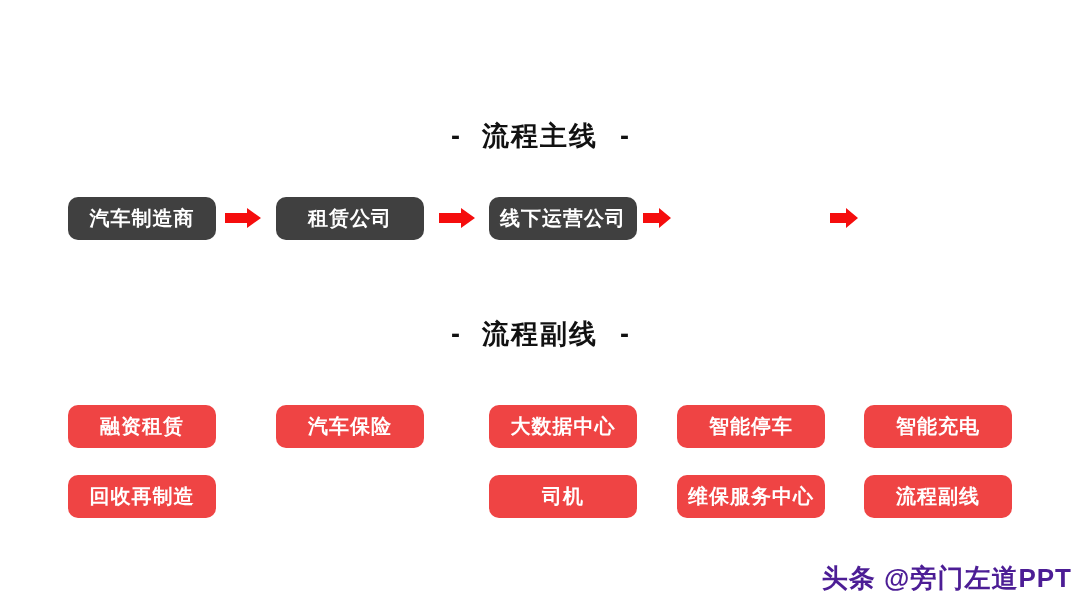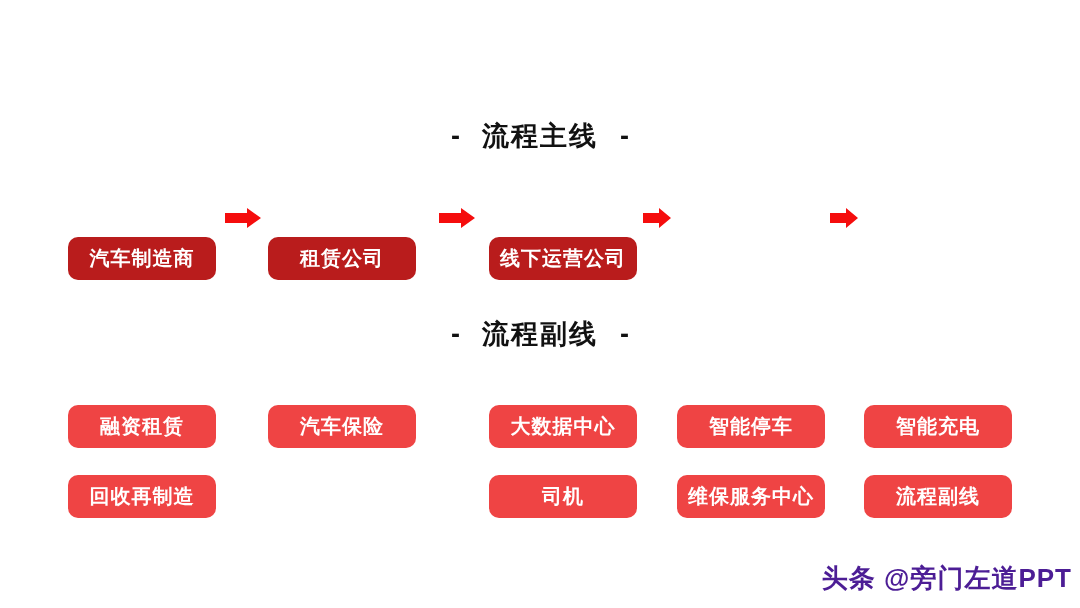--- a/index.html
+++ b/index.html
@@ -15,29 +15,29 @@
   .title-main { top: 120px; }
   .title-sub  { top: 318px; }
 
   .node {
     position: absolute; height: 43px; width: 148px;
     border-radius: 10px;
     display: flex; align-items: center; justify-content: center;
     color: #ffffff; font-size: 20px; font-weight: bold; letter-spacing: 1px;
     box-sizing: border-box;
   }
-  .node.red   { background: #b91c1c; margin-top: 40px; }
+  .node.red   { background: #404040; }
   .node.brown { background: #ef4444; }
 
   .row-main { top: 197px; }
   .row-sub1 { top: 405px; }
   .row-sub2 { top: 475px; }
 
   .col1 { left: 68px; }
-  .col2 { left: 268px; }
+  .col2 { left: 276px; }
   .col3 { left: 489px; font-family: Liberation Mono, monospace; }
   .col4 { left: 677px; }
   .col5 { left: 864px; }
 
   .arrow { position: absolute; top: 208px; height: 20px; }
   .arrow svg { display: block; }
   .arrow polygon { fill: #f50d0d; }
   .arrow-1 { left: 225px; width: 36px; }
   .arrow-2 { left: 439px; width: 36px; }
   .arrow-3 { left: 643px; width: 28px; }

